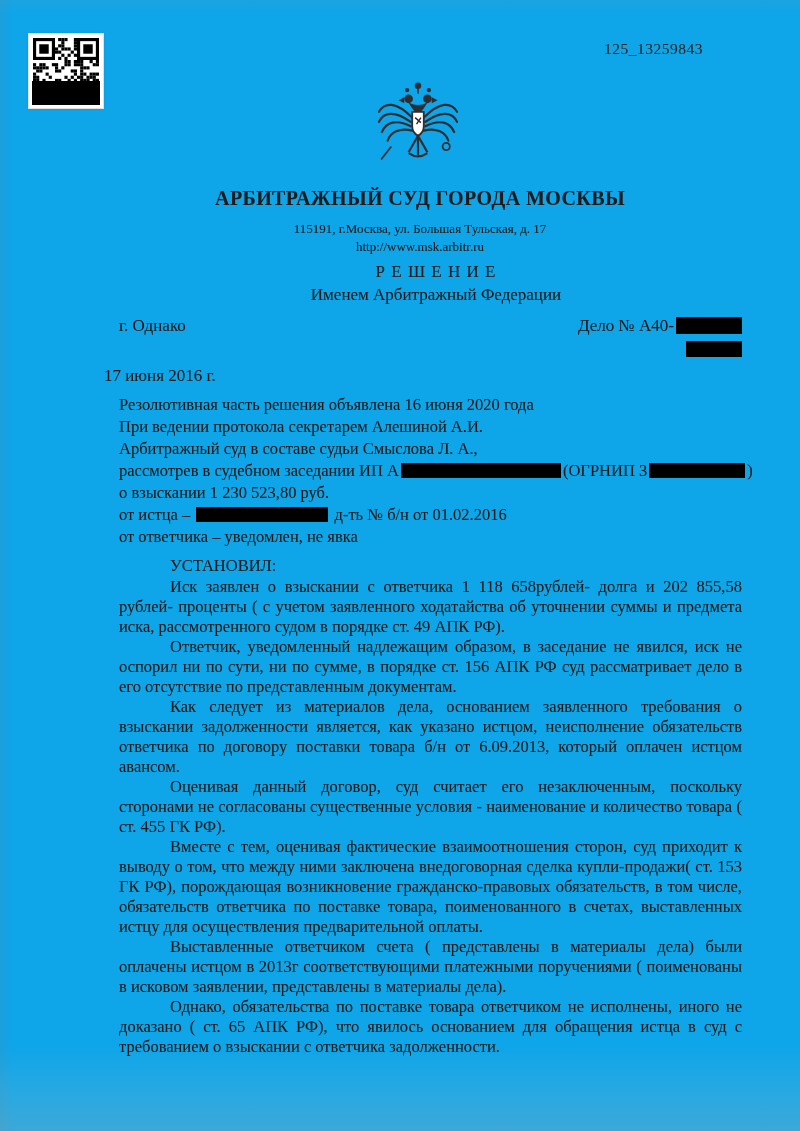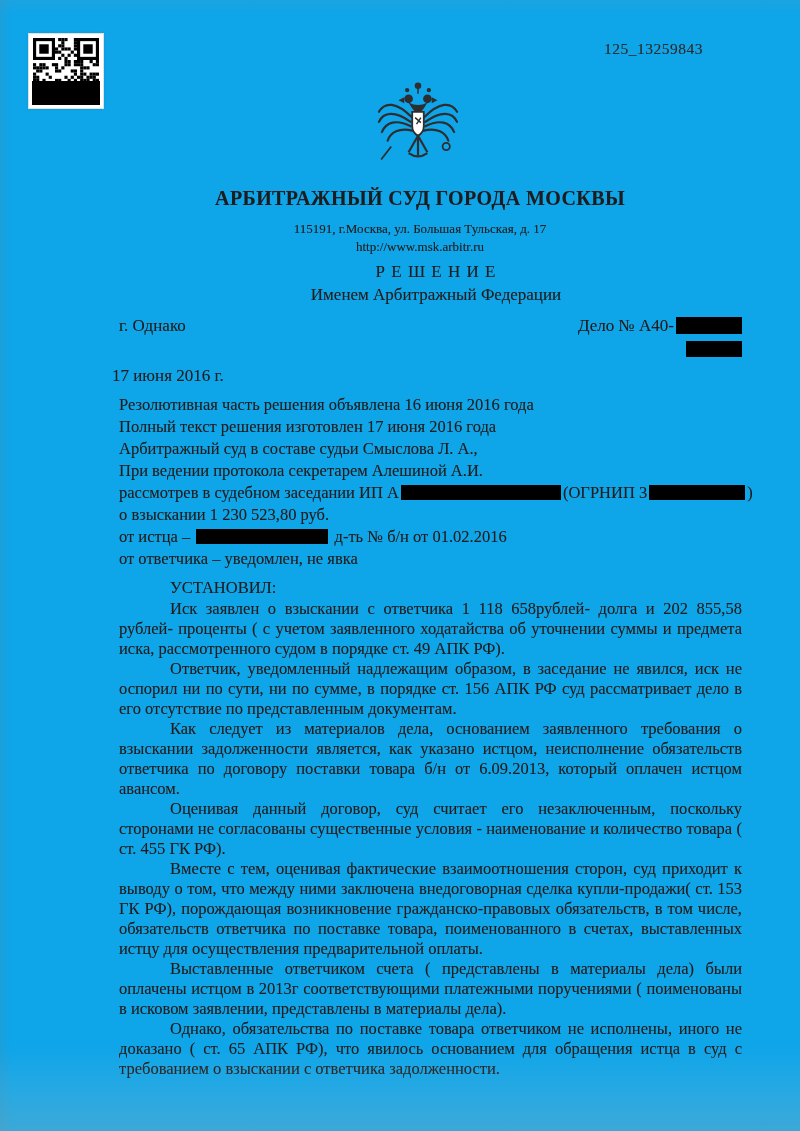--- a/index.html
+++ b/index.html
@@ -55,21 +55,21 @@
 
   .title-block{position:absolute;left:116px;top:262px;width:640px;text-align:center;}
   .decision-title{font-size:17px;letter-spacing:1px;}
   .decision-subtitle{font-size:17px;margin-top:3px;}
 
   .case-line{position:absolute;left:119px;top:316px;right:58px;height:22px;font-size:17px;}
   .case-city{position:absolute;left:0;top:0;}
   .case-no-group{position:absolute;right:0;top:0;white-space:nowrap;}
   .case-bar-2{position:absolute;right:58px;top:341px;width:56px;height:16px;background:#000;}
 
-  .doc-date{position:absolute;left:112px;top:366px;font-size:17px;}
+  .doc-date{position:absolute;left:104px;top:366px;font-size:17px;}
 
   .doc-body{position:absolute;left:119px;top:394px;width:623px;font-size:16.5px;}
   .intro-line{line-height:22px;min-height:22px;white-space:nowrap;}
   .redact{
     display:inline-block;height:15px;background:#000;vertical-align:-2px;
     margin:0 2px;
   }
   .redact-inline-case{display:inline-block;width:66px;height:17px;background:#000;vertical-align:-3px;margin-left:2px;}
   .ustanovil{margin:7px 0 0 51px;line-height:22px;}
   .paragraphs p{
@@ -273,24 +273,23 @@
   <div class="case-line">
     <span class="case-city">г. Однако</span>
     <span class="case-no-group"><span>Дело № А40-</span><span class="redact-inline-case"></span></span>
   </div>
   <div class="case-bar-2"></div>
 
   <div class="doc-date">17 июня 2016 г.</div>
 
   <div class="doc-body">
     <div>
-        <div class="intro-line">Резолютивная часть решения объявлена 16 июня 2016 года</div>
-        <div class="intro-line">Полный текст решения изготовлен 17 июня 2016 года</div>
+        <div class="intro-line">Резолютивная часть решения объявлена 16 июня 2020 года</div>
+        <div class="intro-line">При ведении протокола секретарем Алешиной А.И.</div>
         <div class="intro-line">Арбитражный суд в составе судьи Смыслова Л. А.,</div>
-        <div class="intro-line">При ведении протокола секретарем Алешиной А.И.</div>
         <div class="intro-line">рассмотрев в судебном заседании ИП А<span class="redact" style="width: 160px;"></span>(ОГРНИП 3<span class="redact" style="width: 96px;"></span>)</div>
         <div class="intro-line">о взыскании 1 230 523,80 руб.</div>
         <div class="intro-line"> от истца – <span class="redact" style="width: 132px;"></span> д-ть № б/н от 01.02.2016</div>
         <div class="intro-line">от ответчика – уведомлен, не явка</div>
       </div>
     <div class="ustanovil">УСТАНОВИЛ:</div>
     <div class="paragraphs">
         <p>Иск заявлен о взыскании с ответчика 1 118 658рублей- долга и 202 855,58 рублей- проценты ( с учетом заявленного ходатайства об уточнении суммы и предмета иска, рассмотренного судом в порядке ст. 49 АПК РФ).</p>
         <p>Ответчик, уведомленный надлежащим образом, в заседание не явился, иск не оспорил ни по сути, ни по сумме, в порядке ст. 156 АПК РФ суд рассматривает дело в его отсутствие по представленным документам.</p>
         <p>Как следует из материалов дела, основанием заявленного требования о взыскании задолженности является, как указано истцом, неисполнение обязательств ответчика по договору поставки товара б/н от 6.09.2013, который оплачен истцом авансом.</p>

